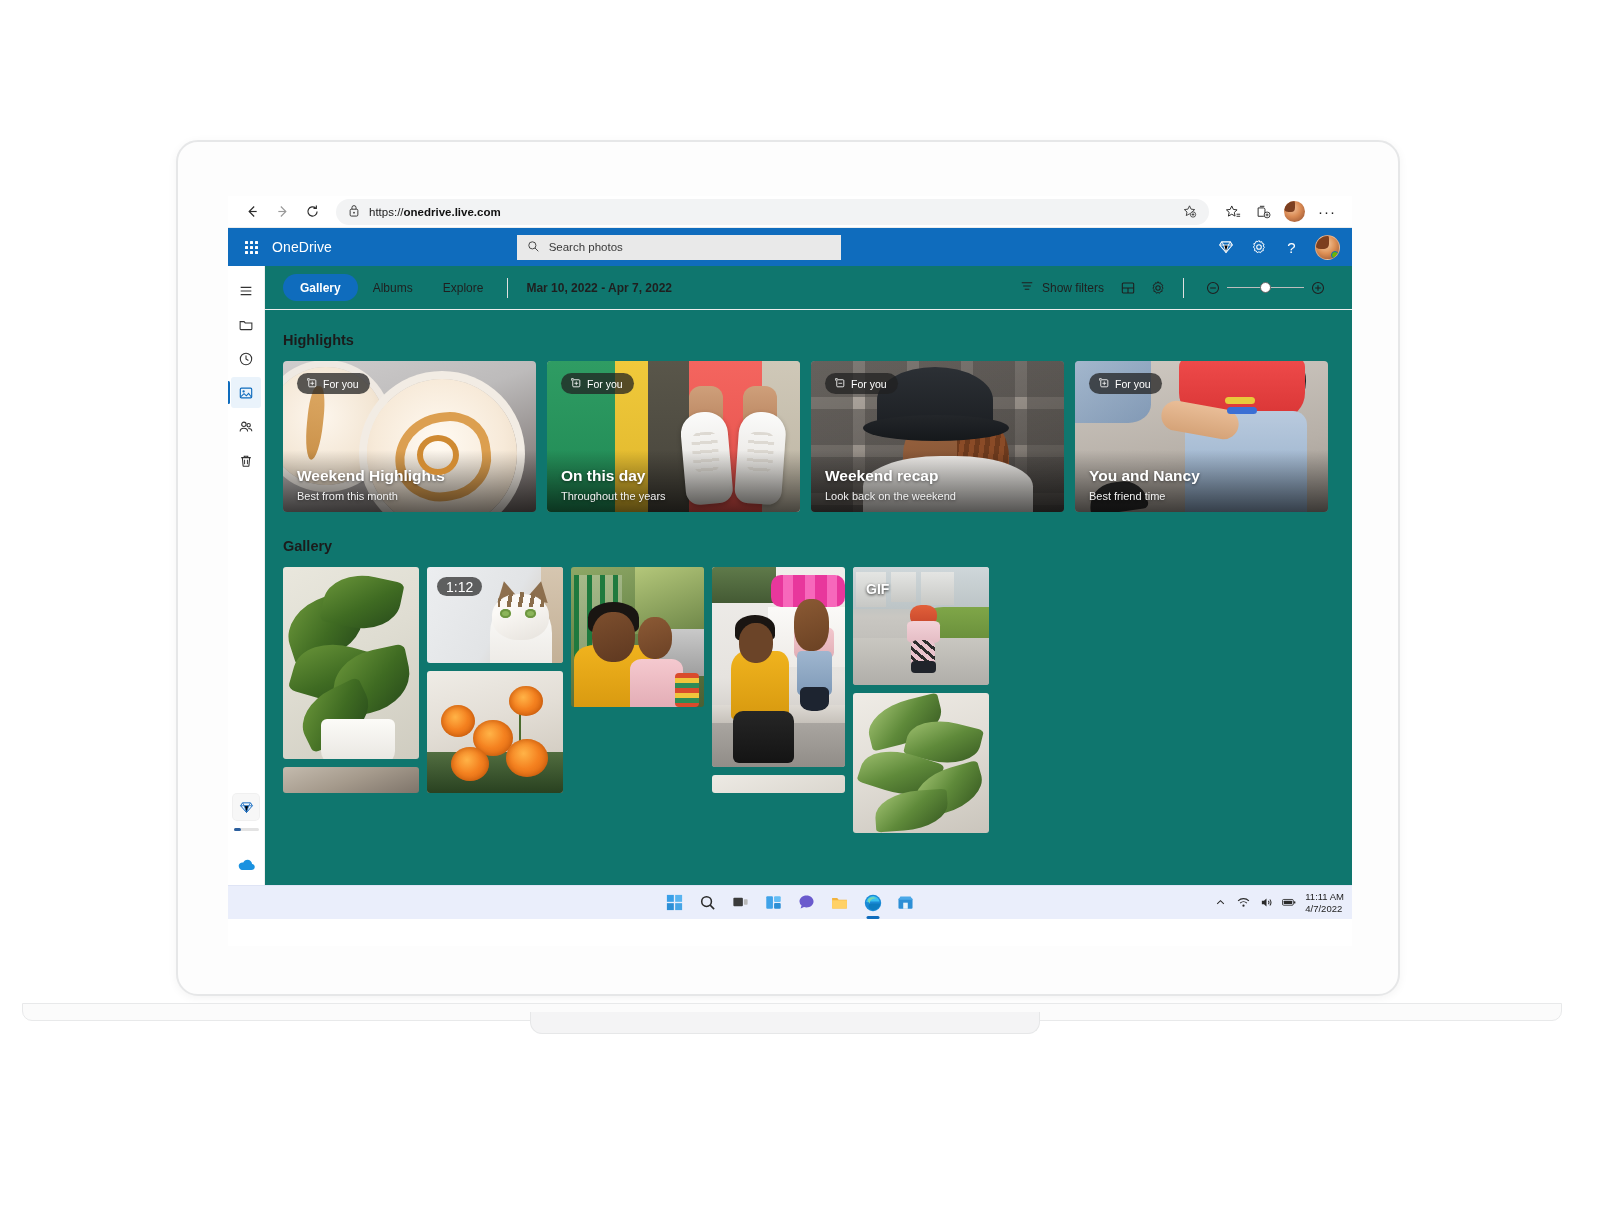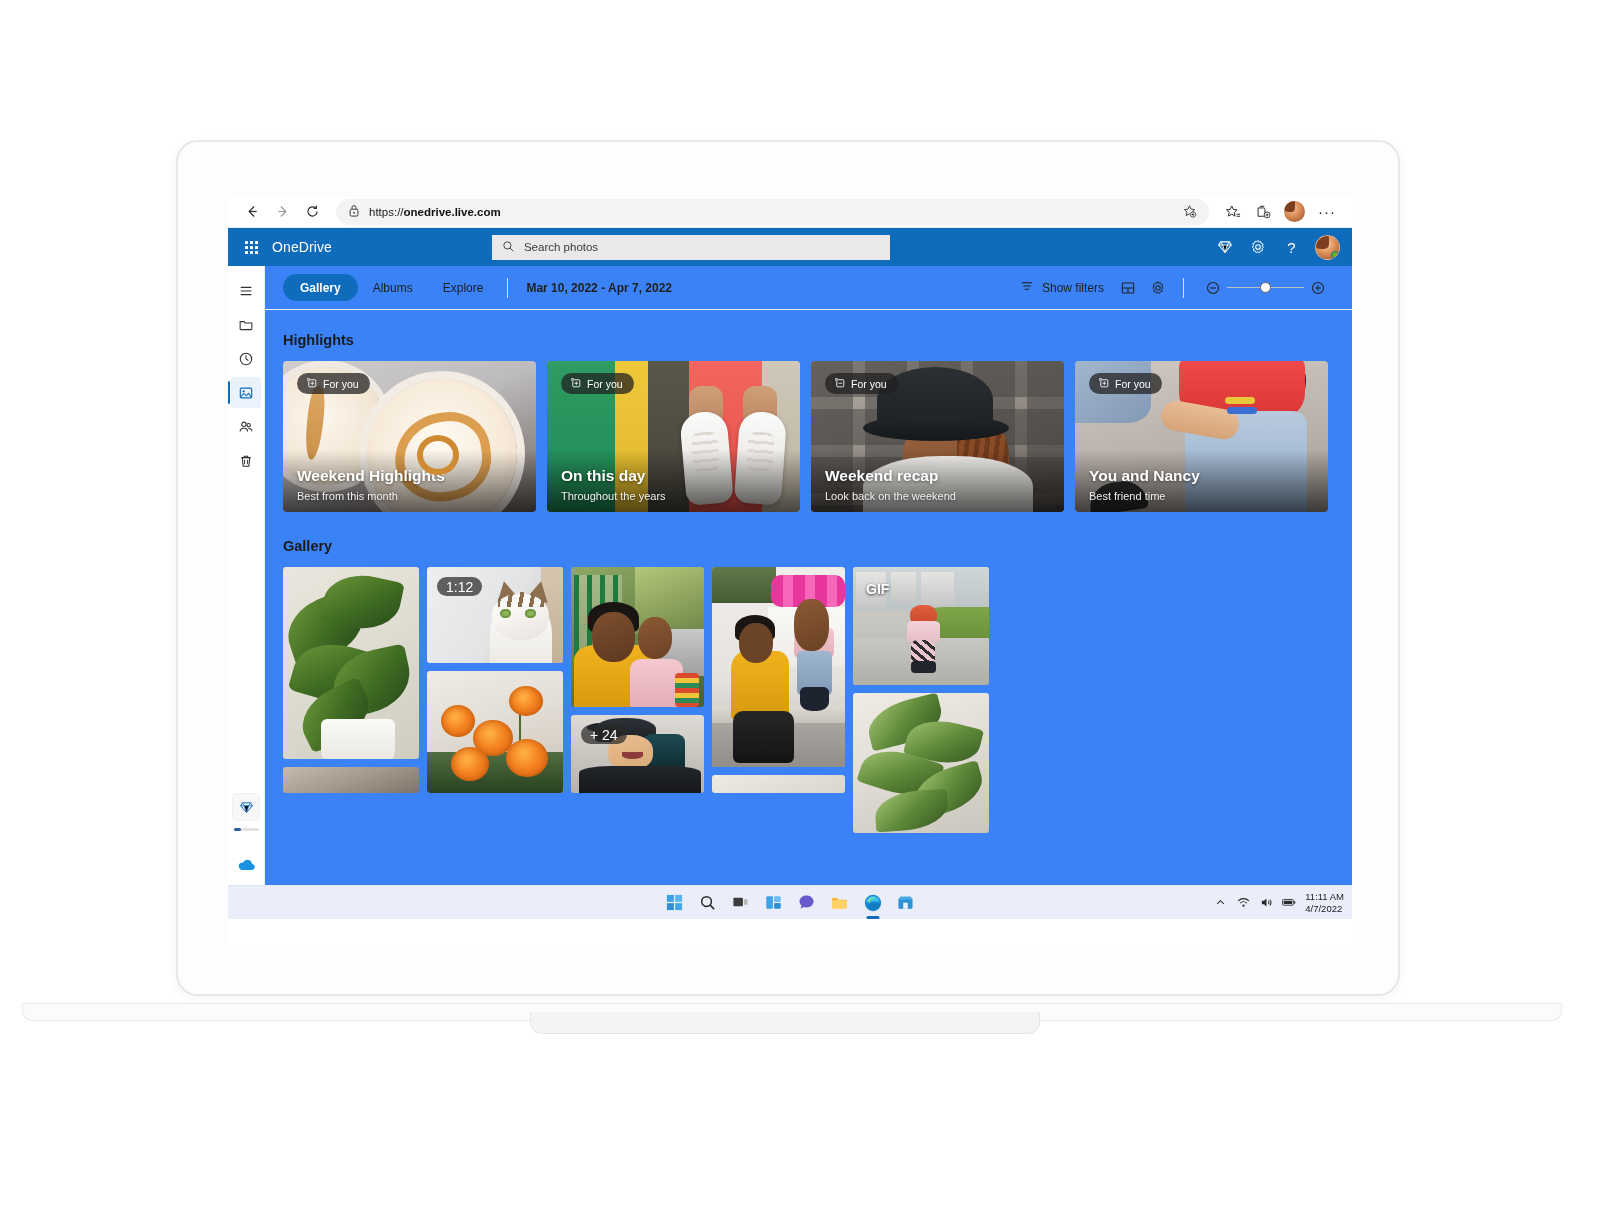--- a/index.html
+++ b/index.html
@@ -117,21 +117,21 @@
     height: 38px; background: #0f6cbd;
     display: flex; align-items: center; padding: 0 8px;
   }
   .waffle { width: 30px; height: 30px; display:flex; align-items:center; justify-content:center; }
   .waffle .grid {
     display: grid; grid-template-columns: repeat(3, 3px); gap: 2px;
   }
   .waffle .grid i { width:3px; height:3px; background:#fff; display:block; border-radius:0.5px; }
   .od-brand { color:#fff; font-size: 14px; margin-left: 6px; letter-spacing: 0.1px; }
   .od-search {
-    width: 398px; height: 25px; background: #e9e9e9; border-radius: 0;
+    width: 324px; height: 25px; background: #e9e9e9; border-radius: 0;
     display: flex; align-items: center; gap: 9px; padding: 0 10px;
     margin: 0 auto; font-size: 11.5px; color: #3a3a3a;
   }
   .od-right { display:flex; align-items:center; gap: 2px; margin-left:auto; }
   .od-right .hbtn {
     width: 31px; height: 31px; display:flex; align-items:center; justify-content:center;
   }
   .od-avatar {
     width: 25px; height: 25px; border-radius:50%; margin-left: 6px; margin-right: 4px;
     background: radial-gradient(circle at 42% 34%, #f6cfa6 0%, #dd9055 48%, #8f4c2b 100%);
@@ -165,21 +165,21 @@
   }
   .side-bottom { margin-top:auto; display:flex; flex-direction:column; align-items:center; padding-bottom:9px; }
   .premium-btn {
     width:26px; height:26px; border-radius:4px; background:#f7f7f7;
     display:flex; align-items:center; justify-content:center; margin-bottom:8px;
     box-shadow: 0 0 0 1px #f0f0f0;
   }
   .storage-bar { width:25px; height:3px; background:#e3e3e3; border-radius:2px; margin-bottom: 26px; position:relative;}
   .storage-bar i { position:absolute; left:0; top:0; height:3px; width:7px; background:#2c5f9e; border-radius:2px; display:block;}
 
-  .od-content { flex:1; background:#3b82f6; display:flex; flex-direction:column; overflow:hidden; }
+  .od-content { flex:1; background:#0f766e; display:flex; flex-direction:column; overflow:hidden; }
 
   
   .od-toolbar {
     height: 44px; display:flex; align-items:center; padding: 0 20px 0 18px;
     border-bottom: 1px solid #ededed;
   }
   .pill {
     height: 27px; padding: 0 17px; border-radius: 14px; background:#0f6cbd; color:#fff;
     display:flex; align-items:center; font-size: 12px; font-weight: 600;
   }
@@ -953,31 +953,20 @@
                     <div class="road"></div>
                     <div class="fence"></div>
                   <div class="shirt"></div>
                     <div class="hair"></div>
                     <div class="head"></div>
                   <div class="kidhead"></div>
                     <div class="kidshirt"></div>
                     <div class="bag"></div>
                 </div>
               </div>
-              <div class="gtile" style="height:78px;">
-                <div class="ph art-laugh">
-                  <div class="capbrim"></div>
-                    <div class="cap"></div>
-                  <div class="hair"></div>
-                    <div class="face"></div>
-                    <div class="mouth"></div>
-                    <div class="jacket"></div>
-                </div>
-                <div class="badge">+ 24</div>
-              </div>
             </div>
 
             <div class="gcol" style="width:133px;">
               <div class="gtile" style="height:200px;">
                 <div class="ph art-lift">
                   <div class="greenery"></div>
                     <div class="flowers"></div>
                     <div class="ledge"></div>
                   <div class="step"></div>
                     <div class="ground"></div>

